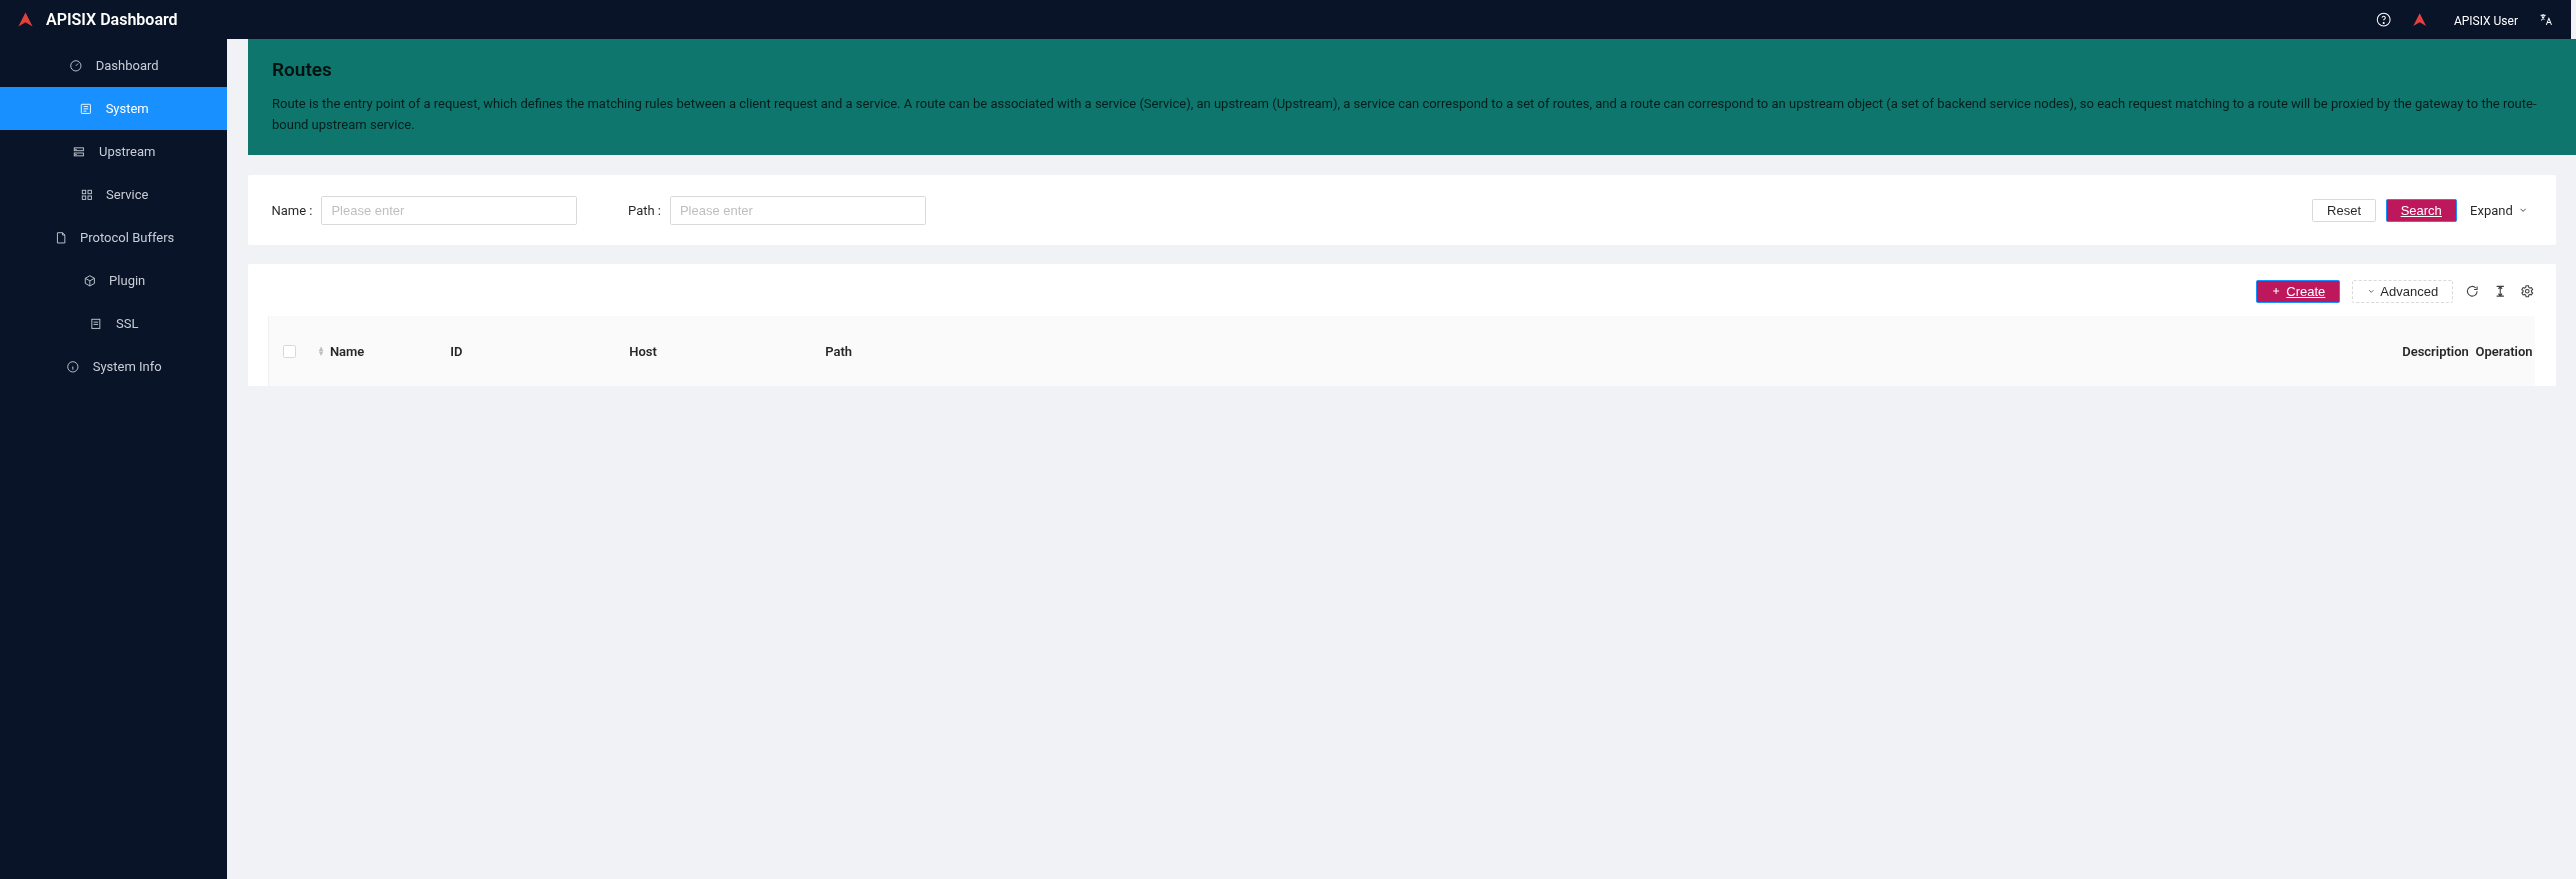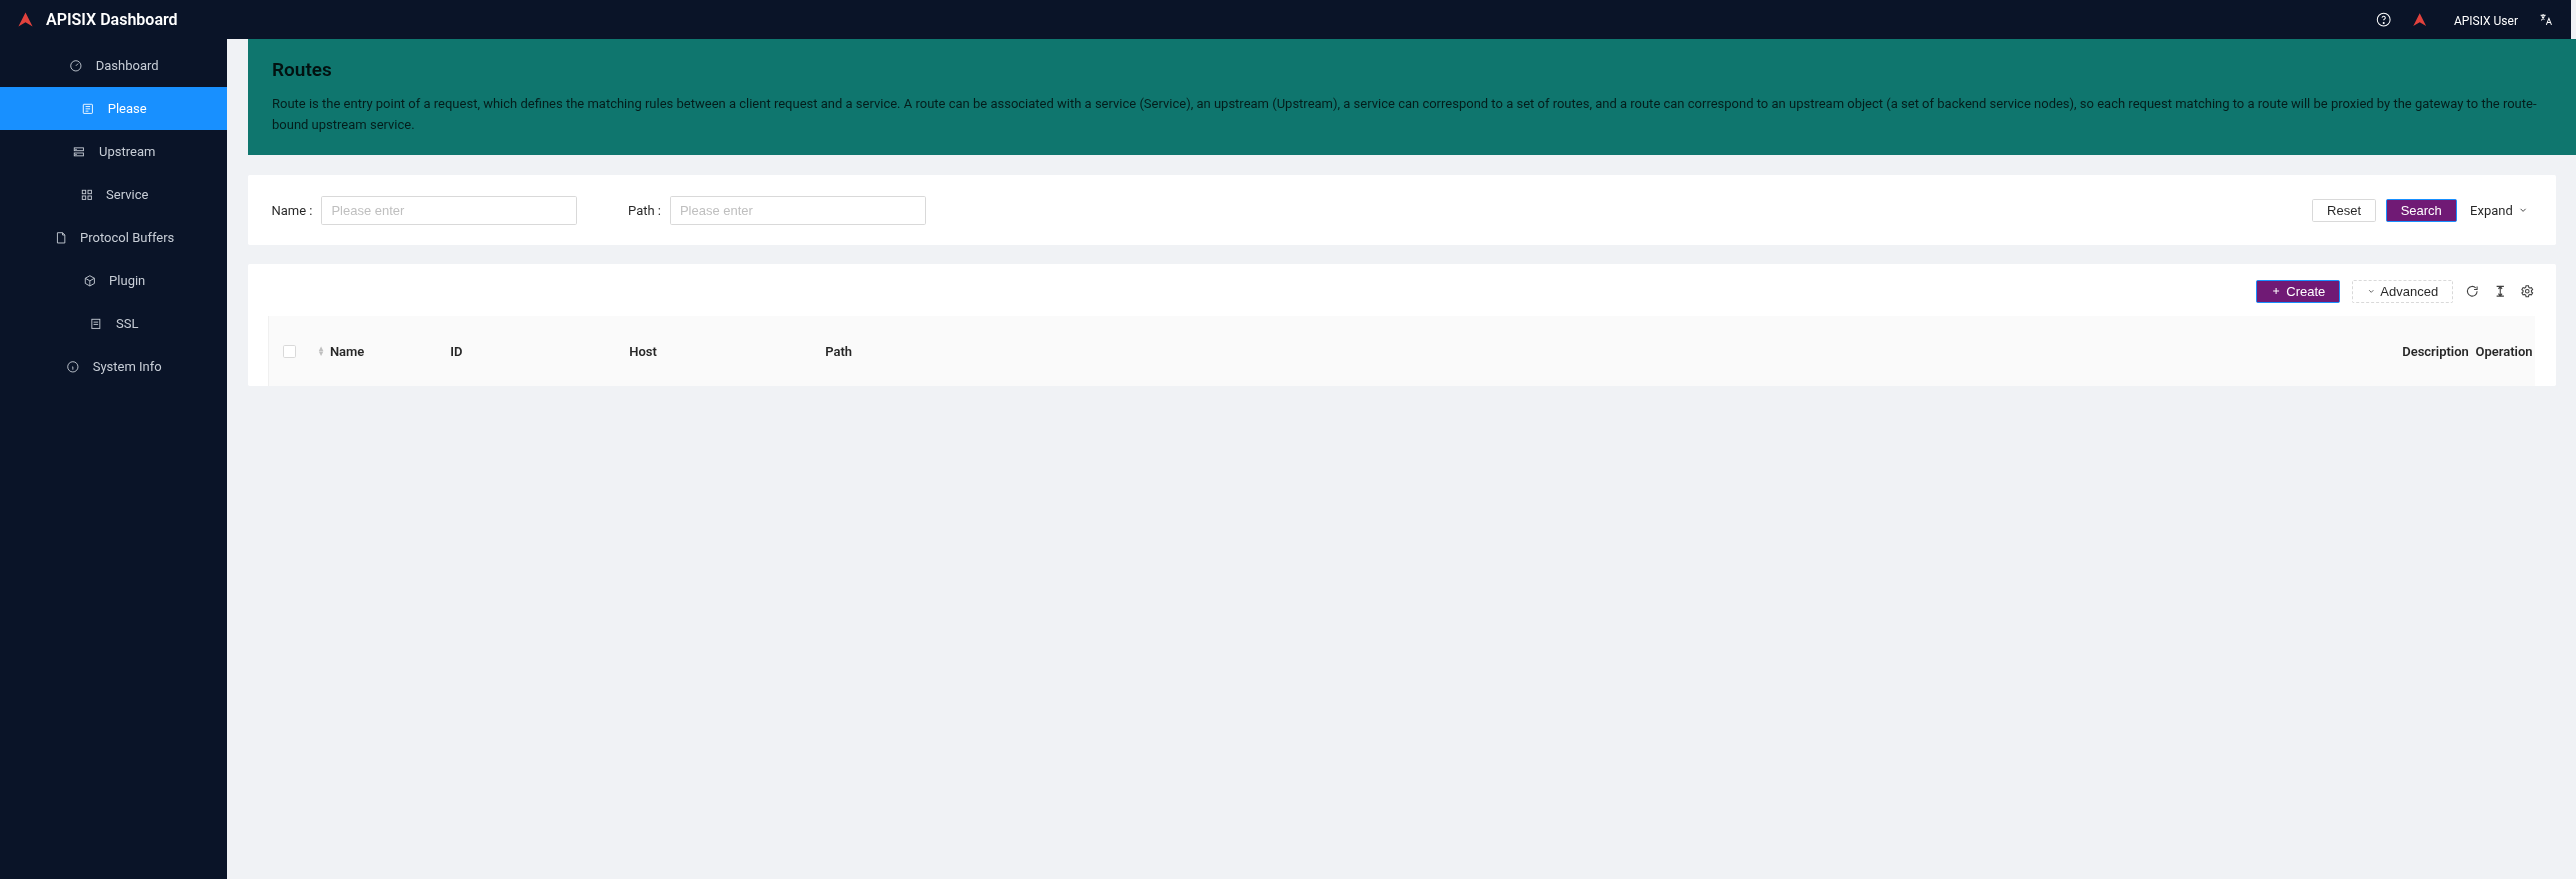--- a/index.html
+++ b/index.html
@@ -78,21 +78,21 @@
     padding: 0 9.4px; font-size: 13px; color: rgba(0,0,0,.85);
   }
   .form-input::placeholder { color: #bfbfbf; }
   .form-right { display: flex; align-items: center; gap: 10.2px; }
   .btn {
     height: 23px; padding: 0 13.7px; border-radius: 1.7px;
     border: 0.9px solid #d9d9d9; background: #fff;
     font-size: 13px; cursor: pointer; display: inline-flex; align-items: center; gap:5.1px;
     color: rgba(0,0,0,.85);
   }
-  .btn-primary { background: #701a75; border-color: #1890ff; color: #fff; }
+  .btn-primary { background: #be185d; border-color: #1890ff; color: #fff; text-decoration: underline; }
   .btn-dashed { border-style: dashed; }
   .expand-link { display:inline-flex; align-items:center; gap:5.1px; font-size:13px; cursor:pointer; color: rgba(0,0,0,.85); padding: 0 3.4px; }
 
   
   .table-card { padding: 15.4px 20.5px 0; }
   .toolbar { display: flex; justify-content: flex-end; align-items: center; gap: 12px; margin-bottom: 13.7px; }
   .tool-icon { width:15.4px; height:15.4px; color: rgba(0,0,0,.75); display:inline-flex; align-items:center; justify-content:center; cursor:pointer; }
 
   .table-head {
     background: #fafafa;
@@ -166,21 +166,21 @@
         </span>
         <span>Dashboard</span>
       </li>
       <li class="menu-item selected">
         <span class="menu-icon">
           <svg width="13.7" height="13.7" viewBox="0 0 24 24" fill="none" stroke="currentColor" stroke-width="1.6">
               <rect x="4" y="4" width="16" height="16" rx="1"></rect>
               <path d="M8 8h8M8 12h8M8 16h5"></path>
             </svg>
         </span>
-        <span>Please</span>
+        <span>System</span>
       </li>
       <li class="menu-item">
         <span class="menu-icon">
           <svg width="13.7" height="13.7" viewBox="0 0 24 24" fill="none" stroke="currentColor" stroke-width="1.6">
               <rect x="4" y="5" width="16" height="5"></rect>
               <rect x="4" y="14" width="16" height="5"></rect>
               <circle cx="7" cy="7.5" r=".6" fill="currentColor"></circle>
               <circle cx="7" cy="16.5" r=".6" fill="currentColor"></circle>
             </svg>
         </span>

